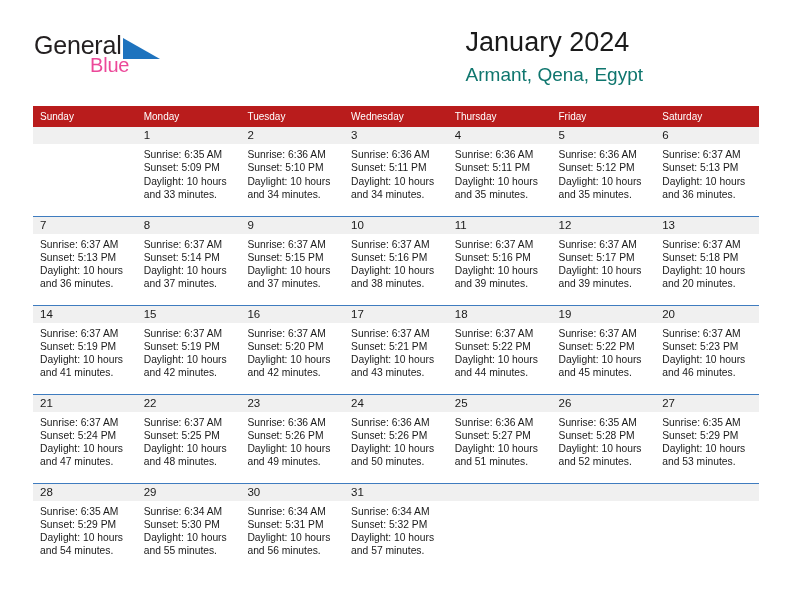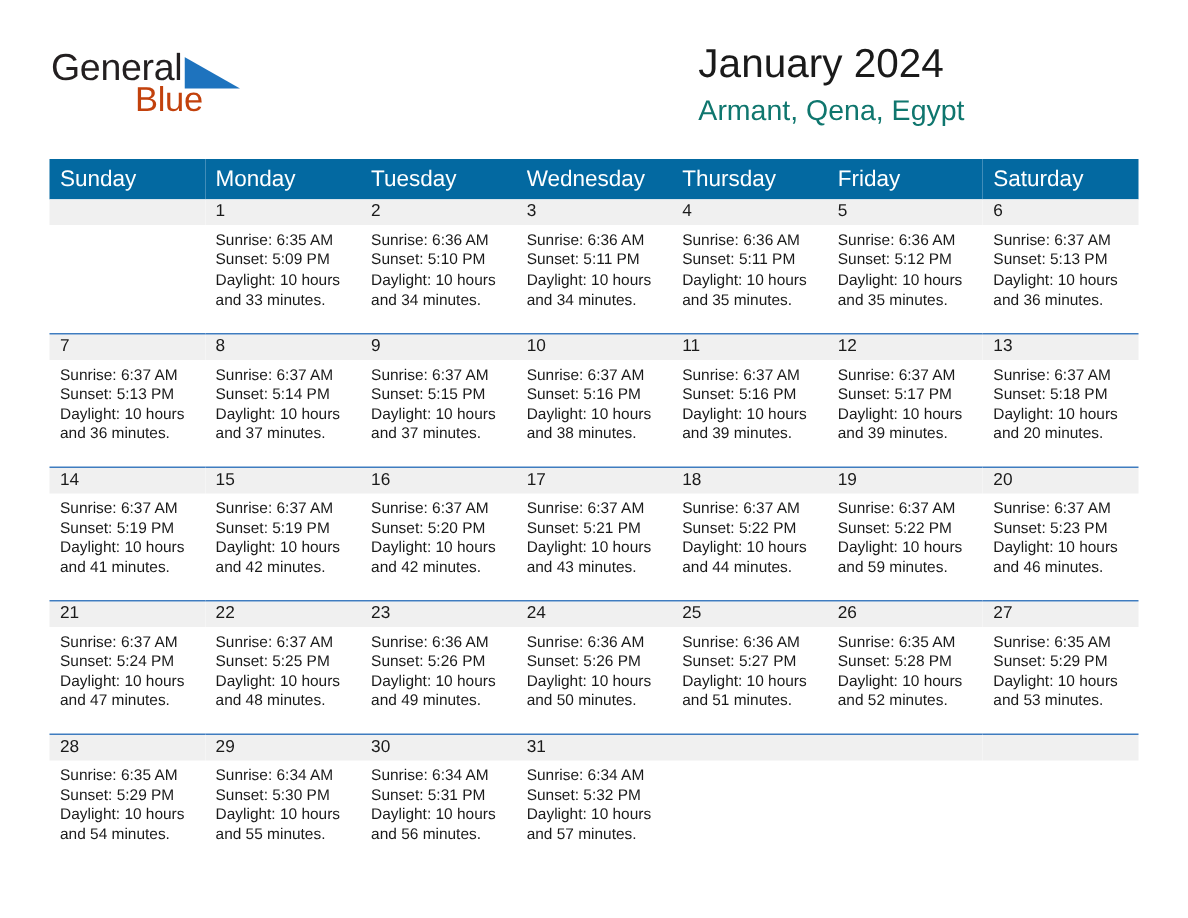--- a/index.html
+++ b/index.html
@@ -44,22 +44,22 @@
     top: 5px;
     font-size: 25px;
     color: #231f20;
     letter-spacing: -0.2px;
     line-height: 1;
   }
   .brand-blue {
     position: absolute;
     left: 57px;
     top: 27px;
-    font-size: 23px;
-    color: #c2410c;
+    font-size: 20px;
+    color: #ec4899;
     letter-spacing: -0.2px;
     line-height: 1;
   }
   .brand-flag {
     position: absolute;
     left: 90px;
     top: 10px;
     width: 37px;
     height: 24px;
   }
@@ -89,23 +89,23 @@
   .calendar {
     position: absolute;
     left: 33px;
     top: 106px;
     width: 726px;
     border-collapse: collapse;
     table-layout: fixed;
   }
 
   .calendar th {
-    background: #0369a1;
+    background: #b91c1c;
     color: #ffffff;
-    font-size: 15px;
+    font-size: 10px;
     font-weight: normal;
     text-align: left;
     padding: 5px 0 5px 7px;
     height: 19px;
     box-sizing: border-box;
     border: none;
   }
 
   .calendar td {
     vertical-align: top;
@@ -348,21 +348,21 @@
               <div>Daylight: 10 hours</div>
               <div>and 44 minutes.</div>
             </div>
           </td>
           <td>
             <span class="daynum">19</span>
             <div class="lines">
               <div>Sunrise: 6:37 AM</div>
               <div>Sunset: 5:22 PM</div>
               <div>Daylight: 10 hours</div>
-              <div>and 59 minutes.</div>
+              <div>and 45 minutes.</div>
             </div>
           </td>
           <td>
             <span class="daynum">20</span>
             <div class="lines">
               <div>Sunrise: 6:37 AM</div>
               <div>Sunset: 5:23 PM</div>
               <div>Daylight: 10 hours</div>
               <div>and 46 minutes.</div>
             </div>

